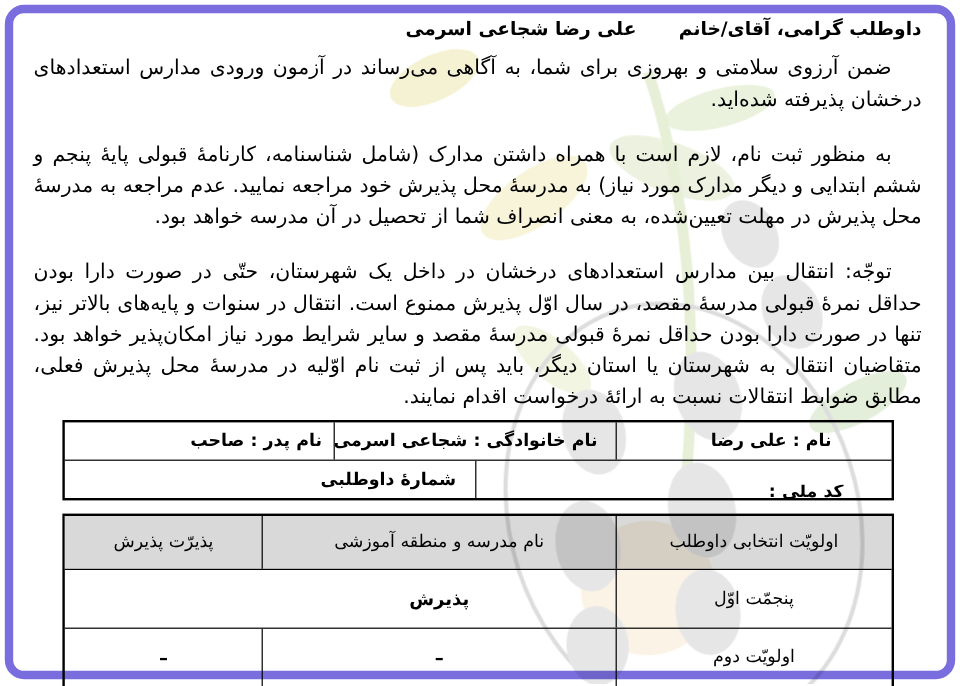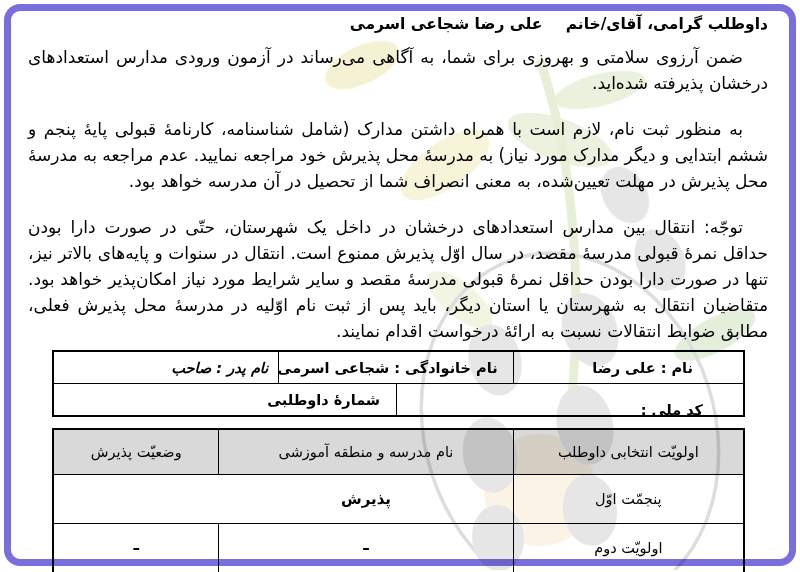--- a/index.html
+++ b/index.html
@@ -36,21 +36,21 @@
     direction: rtl;
     z-index: 2;
   }
   .greeting {
     font-weight: bold;
     font-size: 15.5px;
     line-height: 21px;
     margin: 0 0 9px 0;
     white-space: nowrap;
   }
-  .greeting .name { margin-right: 18px; }
+  .greeting .name { margin-right: 30px; }
   p.par {
     font-size: 17px;
     line-height: 26px;
     text-align: justify;
     text-indent: 25px;
     margin: 0;
   }
   p.par + p.par { margin-top: 20px; }
   .u { text-underline-offset: 3px; }
 
@@ -66,21 +66,21 @@
     overflow: hidden;
     white-space: nowrap;
   }
   .grid-row > div:not(:first-child) { border-right: 1px solid #000; }
 
   .t1-row1 { grid-template-columns: 33.3% 34% 32.7%; height: 31px; border-bottom: 1px solid #000; }
   .t1-row2 { grid-template-columns: 50.2% 49.8%; height: 31px; }
   .t1 .cell { font-weight: bold; justify-content: flex-start; }
   .pr50 { padding-right: 50px; }
   .pr15 { padding-right: 15px; }
-  .pr10 { padding-right: 10px; font-style: italic; }
+  .pr10 { padding-right: 10px; }
   .pr40 { padding-right: 40px; margin-top: 20px; }
   .pr32 { padding-right: 16px; }
 
   .t2-cols { grid-template-columns: 33.3% 42.7% 24%; }
   .t2-head { height: 44px; background: #d9d9d9; }
   .t2-row { height: 48px; }
   .t2-row + .t2-row, .t2-head + .t2-row { border-top: 1px solid #000; }
   .t2 .cell-c { justify-content: center; }
   .t2 .val { font-weight: bold; font-size: 15px; }
 </style>
@@ -137,21 +137,21 @@
     <div class="grid-row t1-row2">
       <div class="cell pr40">کد ملی :</div>
       <div class="cell pr32">شمارهٔ داوطلبی</div>
     </div>
   </div>
 
   <div class="t t2">
     <div class="grid-row t2-cols t2-head">
       <div class="cell-c">اولویّت انتخابی داوطلب</div>
       <div class="cell-c">نام مدرسه و منطقه آموزشی</div>
-      <div class="cell-c">وضعیّت پذیرش</div>
+      <div class="cell-c">پذیرّت پذیرش</div>
     </div>
     <div class="grid-row t2-cols t2-row">
       <div class="cell-c">پنجمّت اوّل</div>
       <div class="cell-c val">پذیرش</div>
     </div>
     <div class="grid-row t2-cols t2-row">
       <div class="cell-c">اولویّت دوم</div>
       <div class="cell-c val">–</div>
       <div class="cell-c val">–</div>
     </div>

